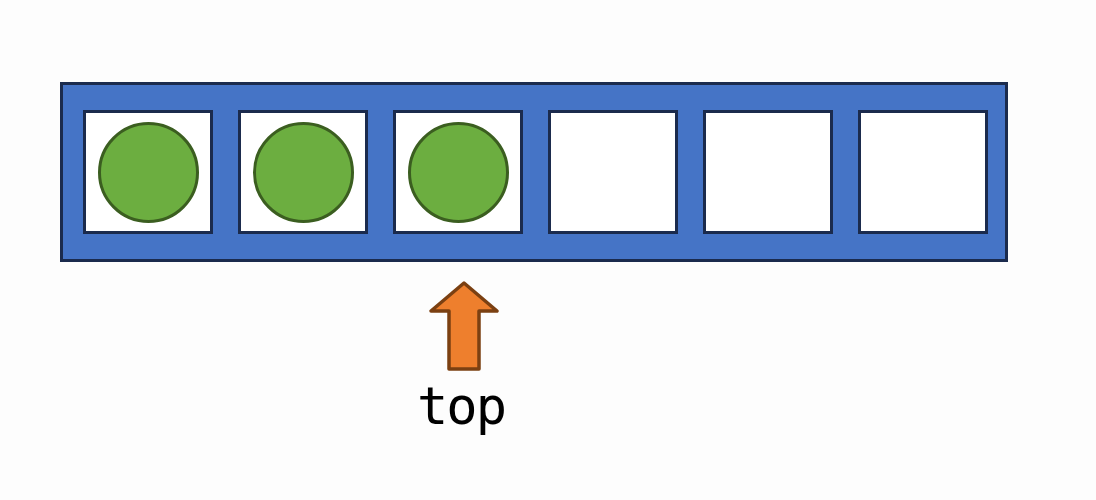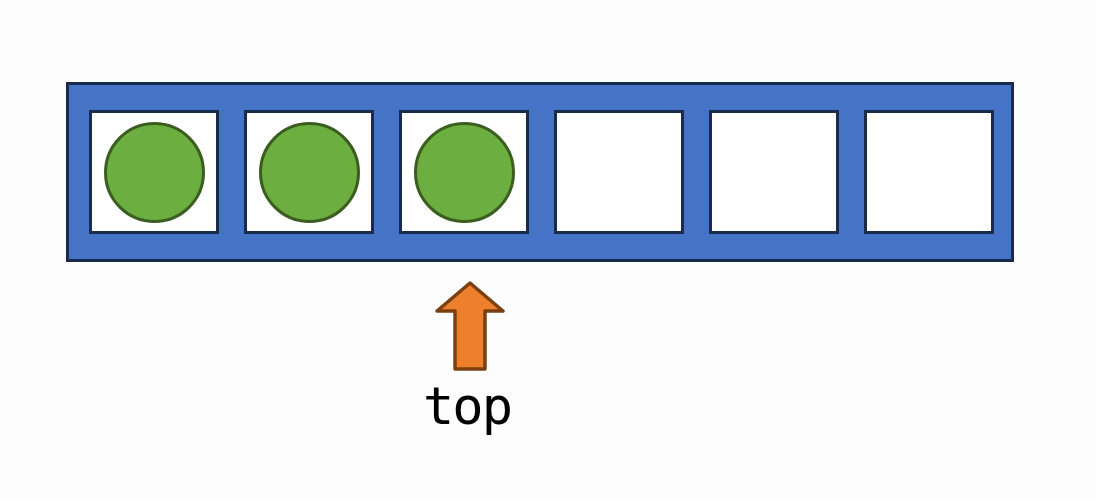--- a/index.html
+++ b/index.html
@@ -5,21 +5,21 @@
   * { margin: 0; padding: 0; box-sizing: border-box; }
   html, body { width: 1096px; height: 500px; overflow: hidden; }
   body {
     position: relative;
     background: var(--background, #fdfdfd);
     font-family: "DejaVu Sans Mono", "Liberation Mono", monospace;
   }
   .canvas {
     position: absolute;
     left: 0; top: 0;
-    width: 976px; height: 500px; margin-left: 6px;
+    width: 976px; height: 500px;
   }
   .stack-container {
     position: absolute;
     left: 60px; top: 82px;
     width: 948px; height: 180px;
     background: var(--container-fill, #4574C6);
     border: 3px solid var(--container-border, #1B2B4D);
     display: flex;
     flex-direction: row;
     align-items: flex-start;

